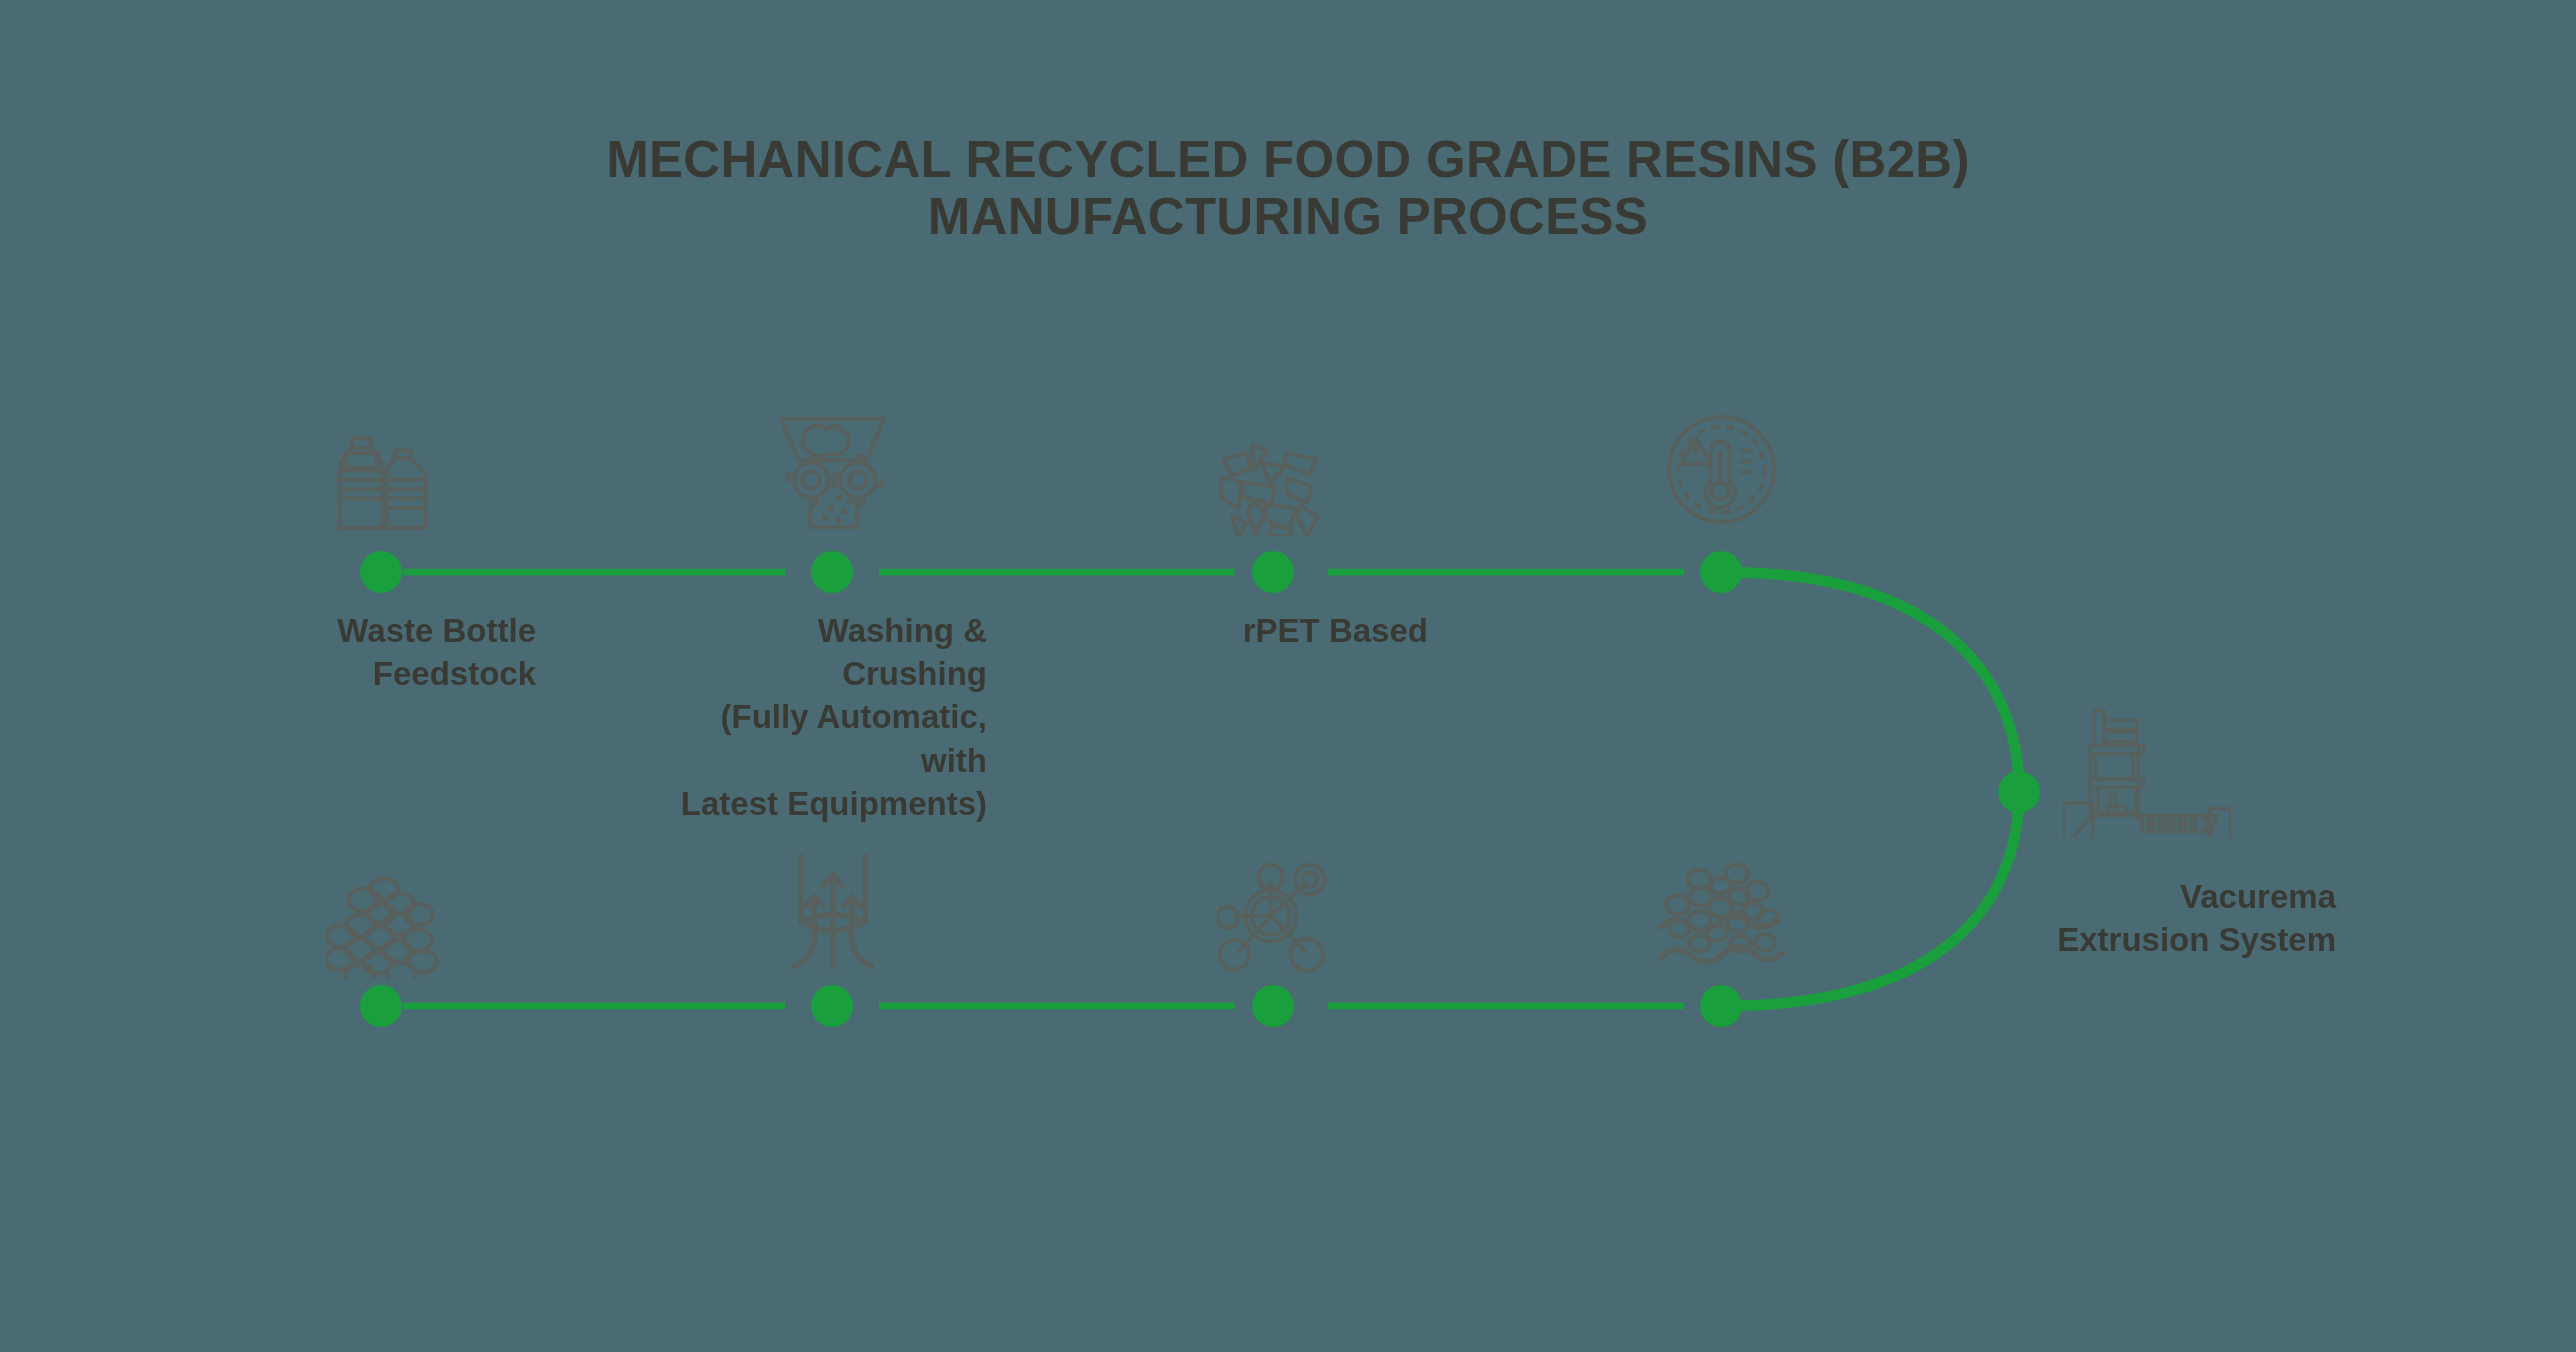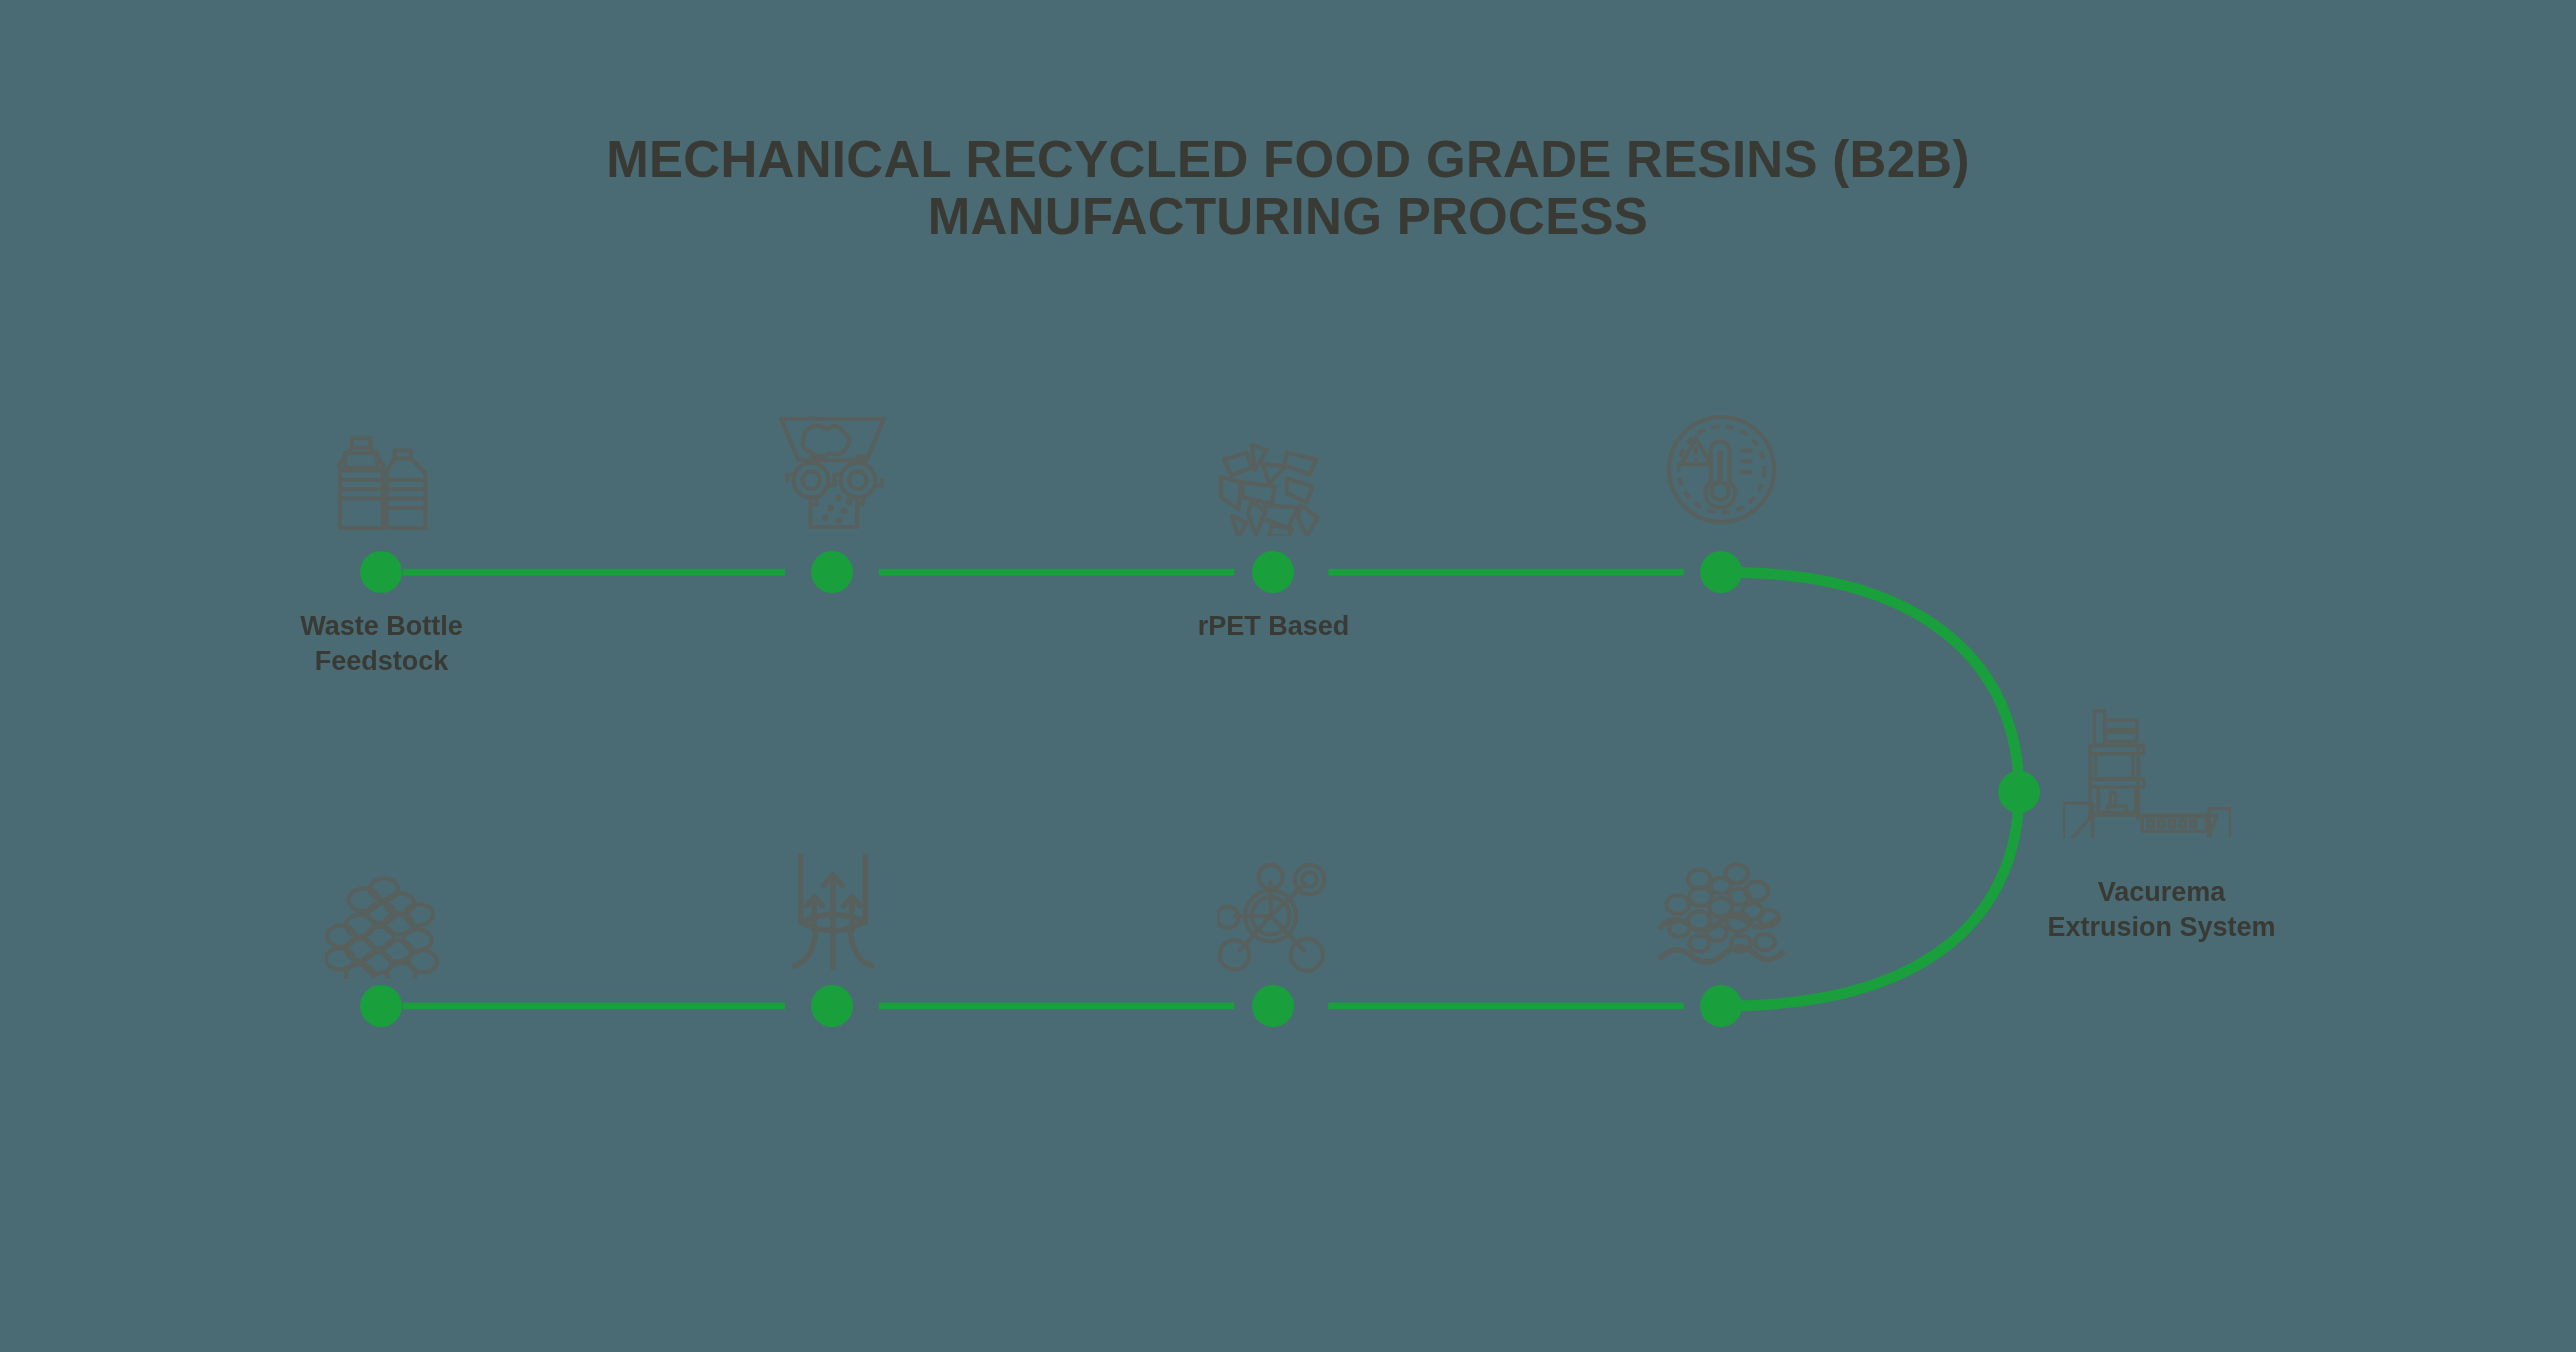--- a/index.html
+++ b/index.html
@@ -67,24 +67,25 @@
     position: absolute;
     width: 42px;
     height: 42px;
     margin-left: -21px;
     margin-top: -21px;
     border-radius: 50%;
     background: #19a03c;
   }
   .node-label {
     color: #3a3a35;
-    font-size: 27px;
+    font-size: 33px;
     font-weight: 700;
     line-height: 1.31;
     white-space: pre-line;
+    text-align: right;
   }
 
   
   .node-side {
     position: absolute;
     width: 349px;
     margin-left: -174px;
     text-align: center;
   }
 </style>
@@ -153,20 +154,25 @@
         <circle cx="104" cy="132" r="5"></circle>
           <circle cx="92" cy="148" r="5"></circle>
         <circle cx="112" cy="152" r="5"></circle>
           <circle cx="84" cy="162" r="5"></circle>
         <circle cx="104" cy="166" r="5"></circle>
           <circle cx="120" cy="138" r="5"></circle>
       </g>
     </svg>
   </div>
   <div class="dot" style="left:832px; top:572px;"></div>
+  <div class="node" style="left:832px; top:609px;">
+    <div class="node-label">Washing &amp; Crushing
+(Fully Automatic, with
+Latest Equipments)</div>
+  </div>
 
   <div class="node-icon" style="left:1273px; top:402px;">
     <svg width="114" height="114" viewBox="0 0 170 170">
       <g fill="none" stroke="#57605c" stroke-width="6" stroke-linejoin="round">
         <path d="M52 34 l22 8 -18 30 z"></path>
         <path d="M10 56 l34 -10 8 22 -30 12 z"></path>
         <path d="M68 62 l34 4 -24 26 z"></path>
         <path d="M104 46 l44 10 -10 22 -38 -14 z"></path>
         <path d="M6 82 l30 8 -4 40 -26 -18 z"></path>
         <path d="M38 90 l48 6 -4 26 -44 -10 z"></path>

